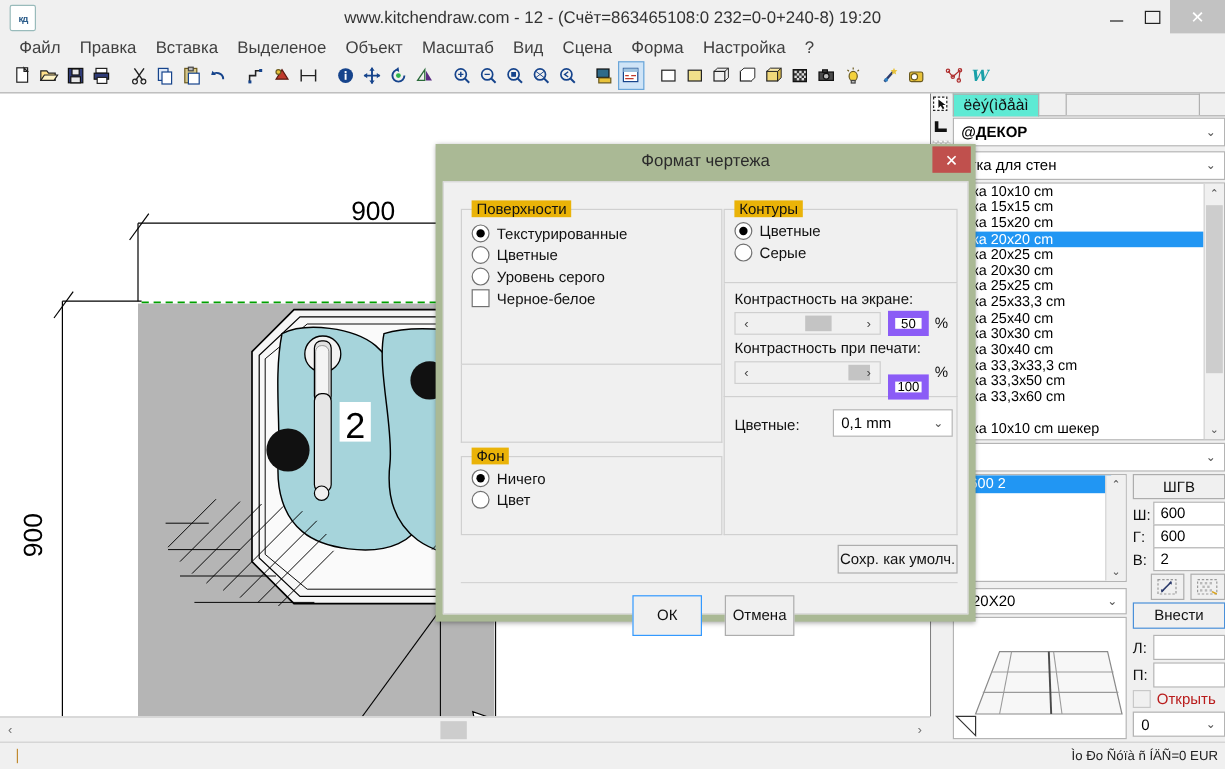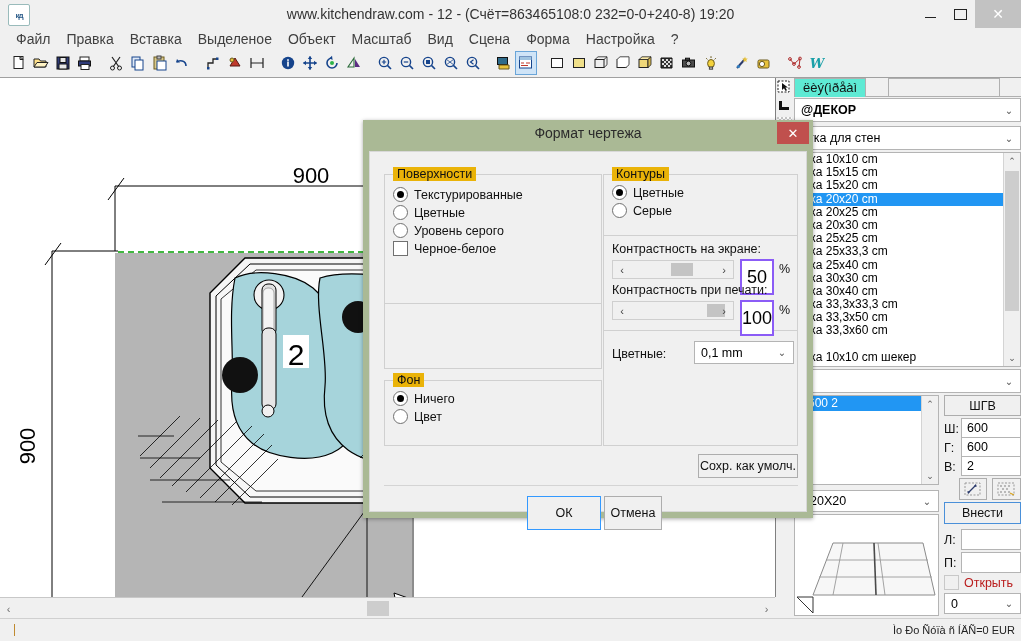--- a/index.html
+++ b/index.html
@@ -121,22 +121,22 @@
              background:#fff;margin-right:6px;position:relative;flex:none;}
   .radio.on .mk:after{content:"";position:absolute;left:3px;top:3px;width:7px;height:7px;
              background:#000;border-radius:50%;}
   .chk{display:flex;align-items:center;font-size:12.5px;color:#111;}
   .chk .mk{width:13px;height:13px;border:1px solid #707070;background:#fff;margin-right:6px;flex:none;}
 
   .sl{position:relative;height:19px;border:1px solid #cfcfcf;background:#f0f0f0;box-sizing:border-box;}
   .sl .a{position:absolute;top:0;height:17px;width:18px;display:flex;align-items:center;
          justify-content:center;color:#444;font-size:11px;}
   .sl .th{position:absolute;top:2px;width:22px;height:13px;background:#c4c4c4;}
-  .numbox{width:34px;height:36px;background:#fff;border:2px solid #8b5cf6;box-sizing:border-box;
-          display:flex;align-items:center;justify-content:center;font-size:18px;}
+  .numbox{width:34px;height:21px;background:#fff;border:6px solid #8b5cf6;box-sizing:border-box;
+          display:flex;align-items:center;justify-content:center;font-size:11px;}
 
   .dbtn{background:#f0f0f0;border:1px solid #adadad;box-sizing:border-box;display:flex;
         align-items:center;justify-content:center;font-size:12.5px;color:#111;}
   .dbtn.focus{border:1.5px solid #3399ff;}
 </style>
 </head>
 <body>
 
 <div id="app">
 
@@ -743,34 +743,34 @@
         </div>
         <div class="numbox" style="position:absolute;left:136px;top:23px;">50</div>
         <div class="lbl" style="position:absolute;left:175px;top:26px;">%</div>
 
         <div class="lbl" style="position:absolute;left:8px;top:47px;">Контрастность при печати:</div>
         <div class="sl" style="position:absolute;left:8px;top:65px;width:122px;">
           <div class="a" style="left:0;">‹</div>
           <div class="th" style="left:94px;width:18px;"></div>
           <div class="a" style="right:0;">›</div>
         </div>
-        <div class="numbox" style="position:absolute;left:136px;top:64px;text-align:center;">100</div>
+        <div class="numbox" style="position:absolute;left:136px;top:76px;text-align:center;">100</div>
         <div class="lbl" style="position:absolute;left:175px;top:67px;">%</div>
       </div>
 
       <div class="grp" style="left:233px;top:179px;width:195px;height:115px;border-top:none;">
         <div class="lbl" style="position:absolute;left:8px;top:16px;">Цветные:</div>
         <div class="combo" style="position:absolute;left:90px;top:10px;width:100px;height:23px;">
           <div class="cv">0,1 mm</div>
           <div class="carat">⌄</div>
         </div>
       </div>
 
       <div class="dbtn" style="position:absolute;left:328px;top:302px;width:100px;height:24px;">Сохр. как умолч.</div>
 
       <div style="position:absolute;left:14px;top:333px;width:414px;height:1px;background:#d4d4d4;"></div>
 
-      <div class="dbtn focus" style="position:absolute;left:157px;top:344px;width:74px;height:34px;">ОК</div>
+      <div class="dbtn focus" style="position:absolute;left:157px;top:344px;width:58px;height:34px;">ОК</div>
       <div class="dbtn" style="position:absolute;left:234px;top:344px;width:58px;height:34px;">Отмена</div>
     </div>
   </div>
 
 </div>
 
 </body></html>

